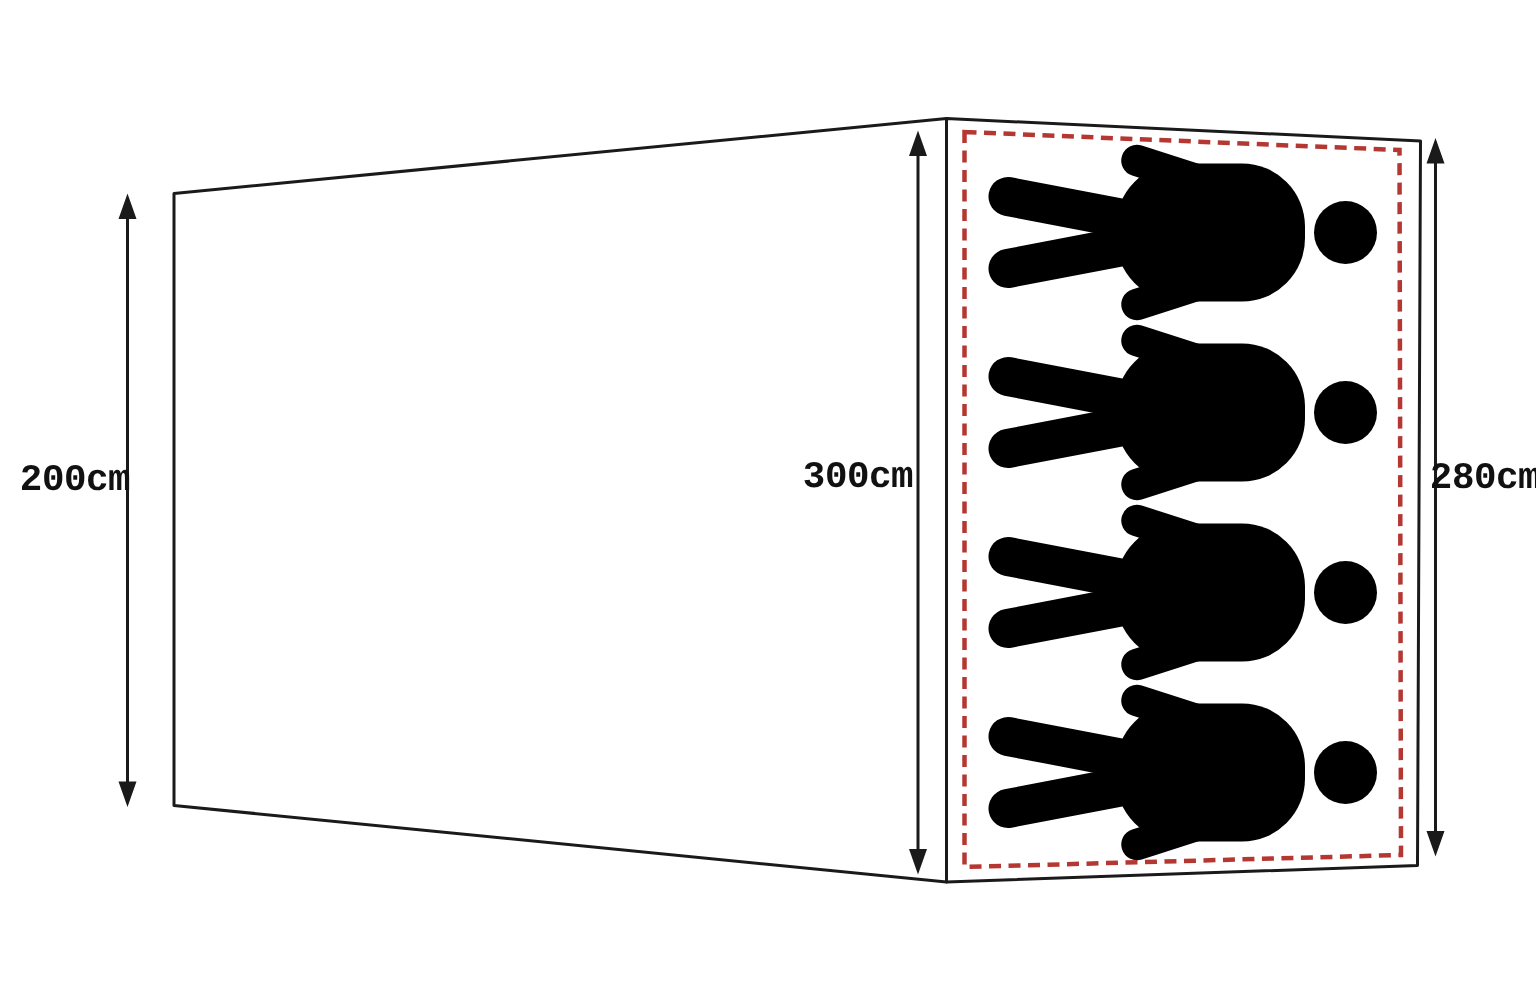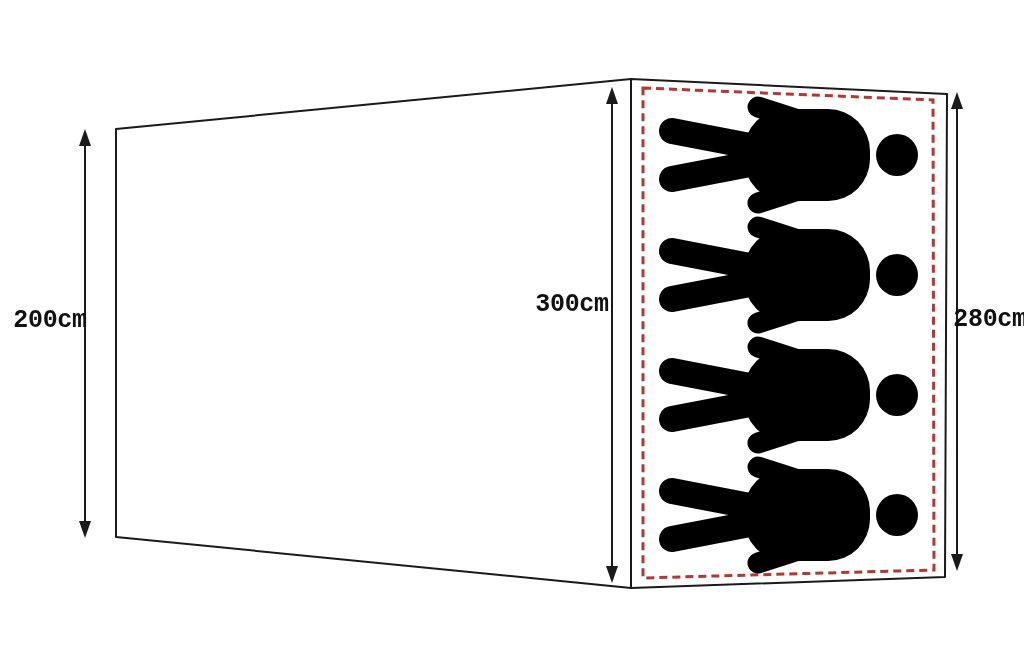--- a/index.html
+++ b/index.html
@@ -103,17 +103,17 @@
     <g>
         <use href="#person-lying" xlink:href="#person-lying" x="656" y="99"></use>
         <use href="#person-lying" xlink:href="#person-lying" x="656" y="219"></use>
         <use href="#person-lying" xlink:href="#person-lying" x="656" y="339"></use>
         <use href="#person-lying" xlink:href="#person-lying" x="656" y="459"></use>
       </g>
   </svg>
 
   <div class="dim-label" style="left:50px; top:320px;">200cm</div>
 
-  <div class="dim-label" style="left:572px; top:304px;">300cm</div>
+  <div class="dim-label" style="left:572px; top:318px;">300cm</div>
 
   <div class="dim-label" style="left:990px; top:319px;">280cm</div>
 
 </div>
 
 </body></html>

